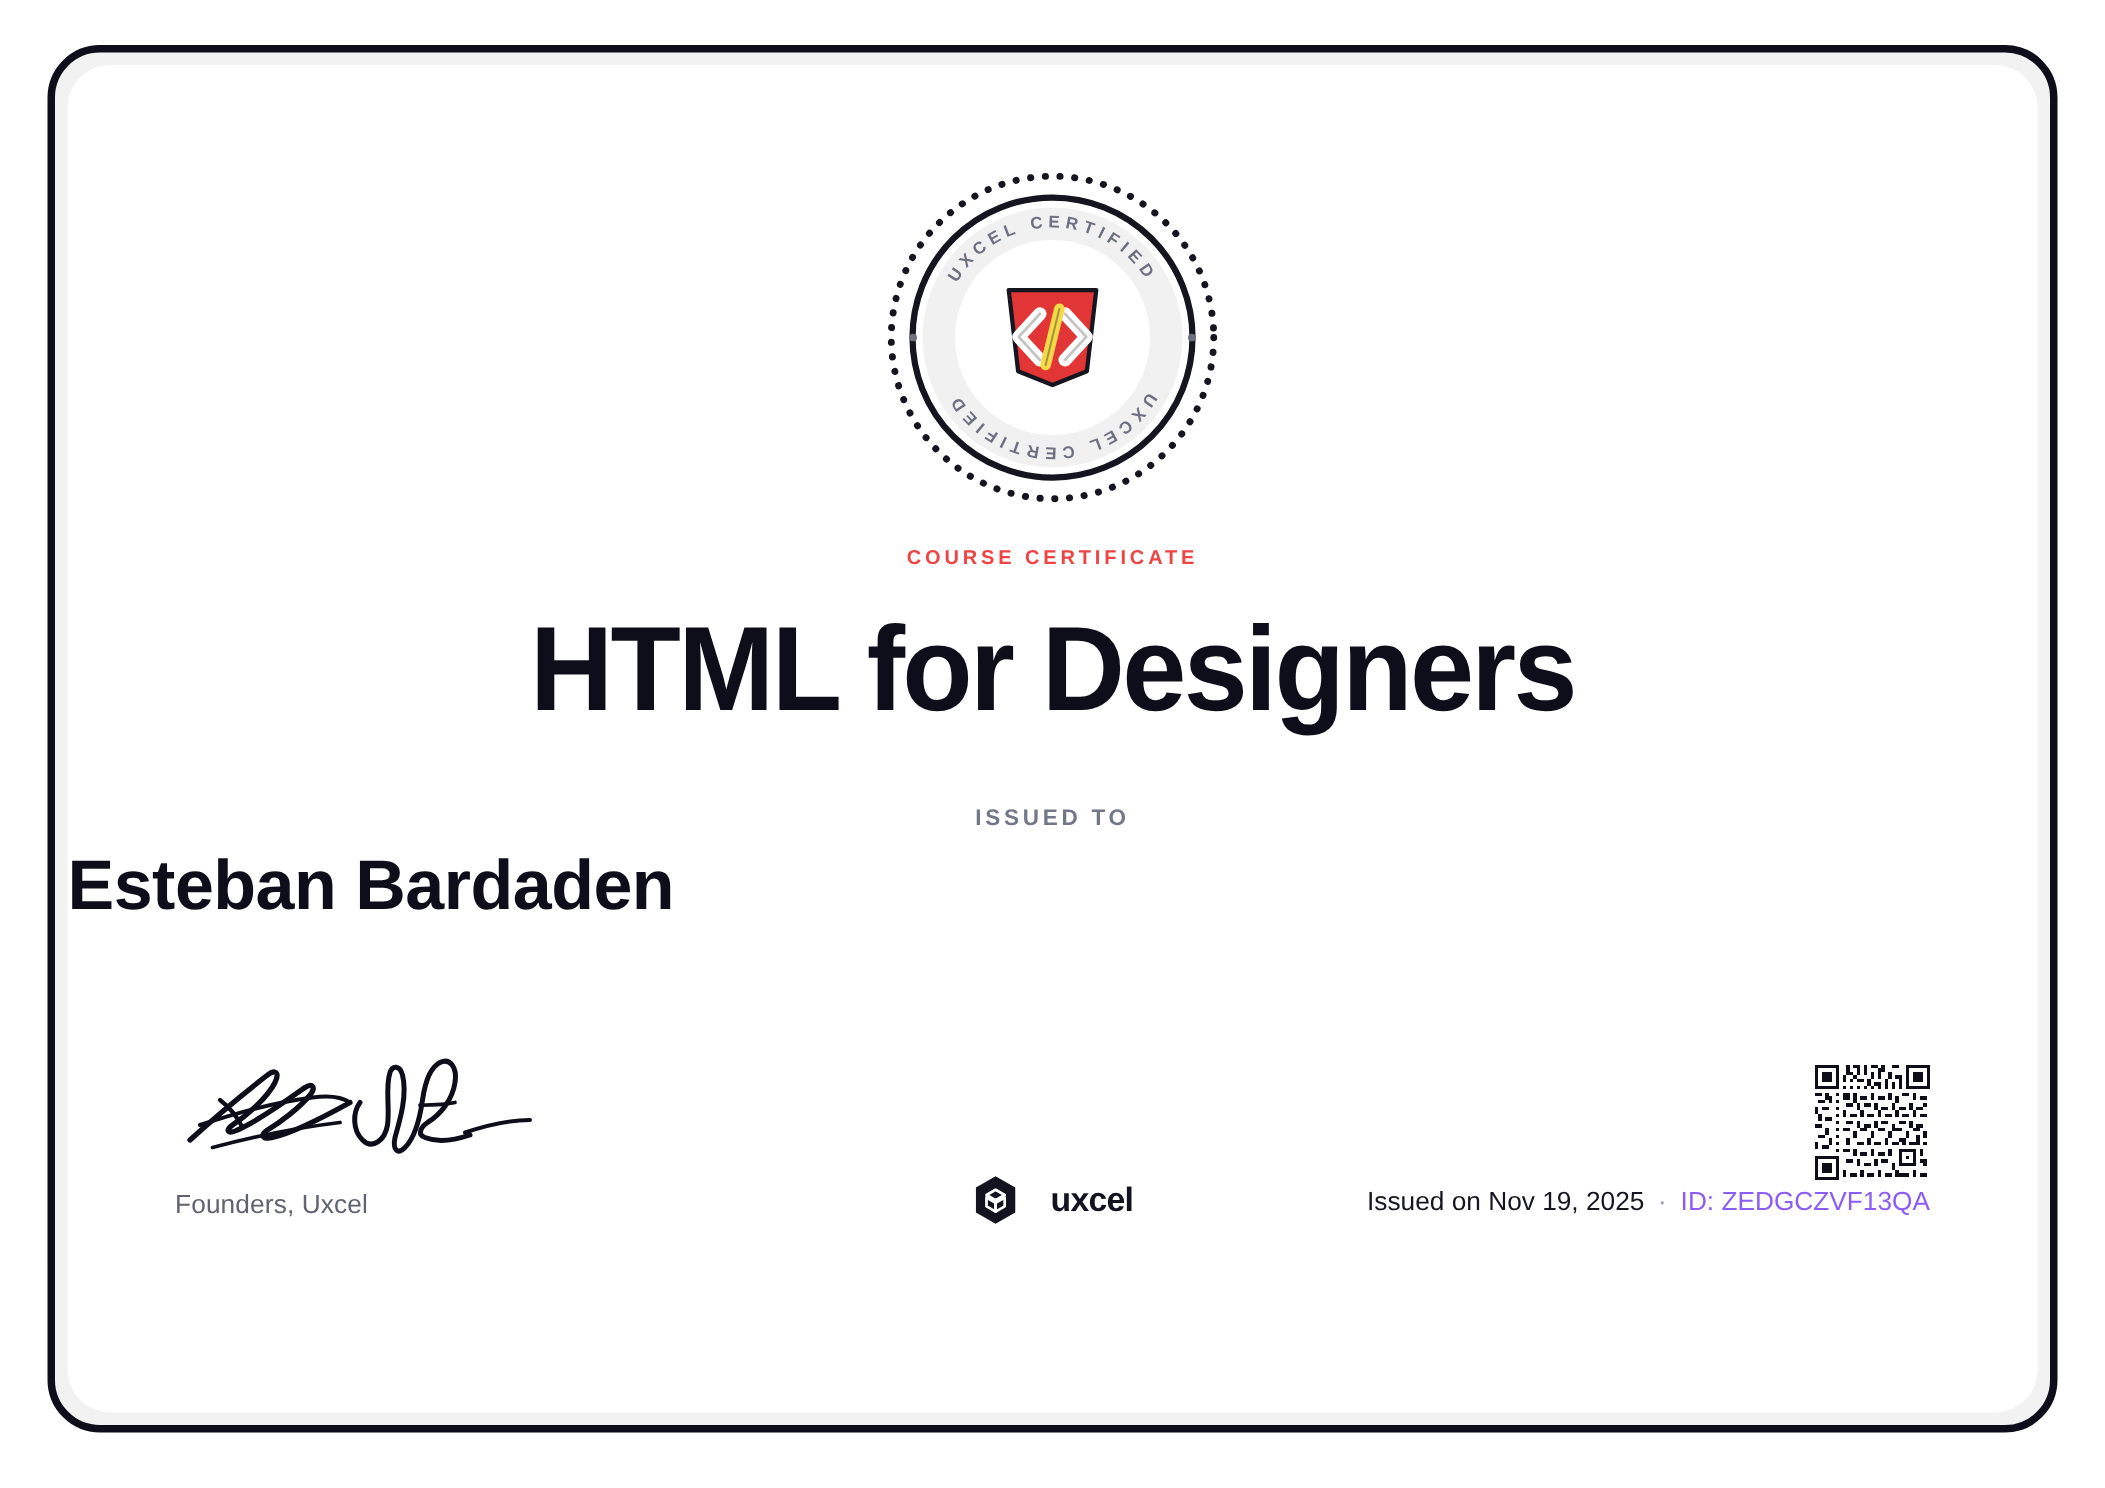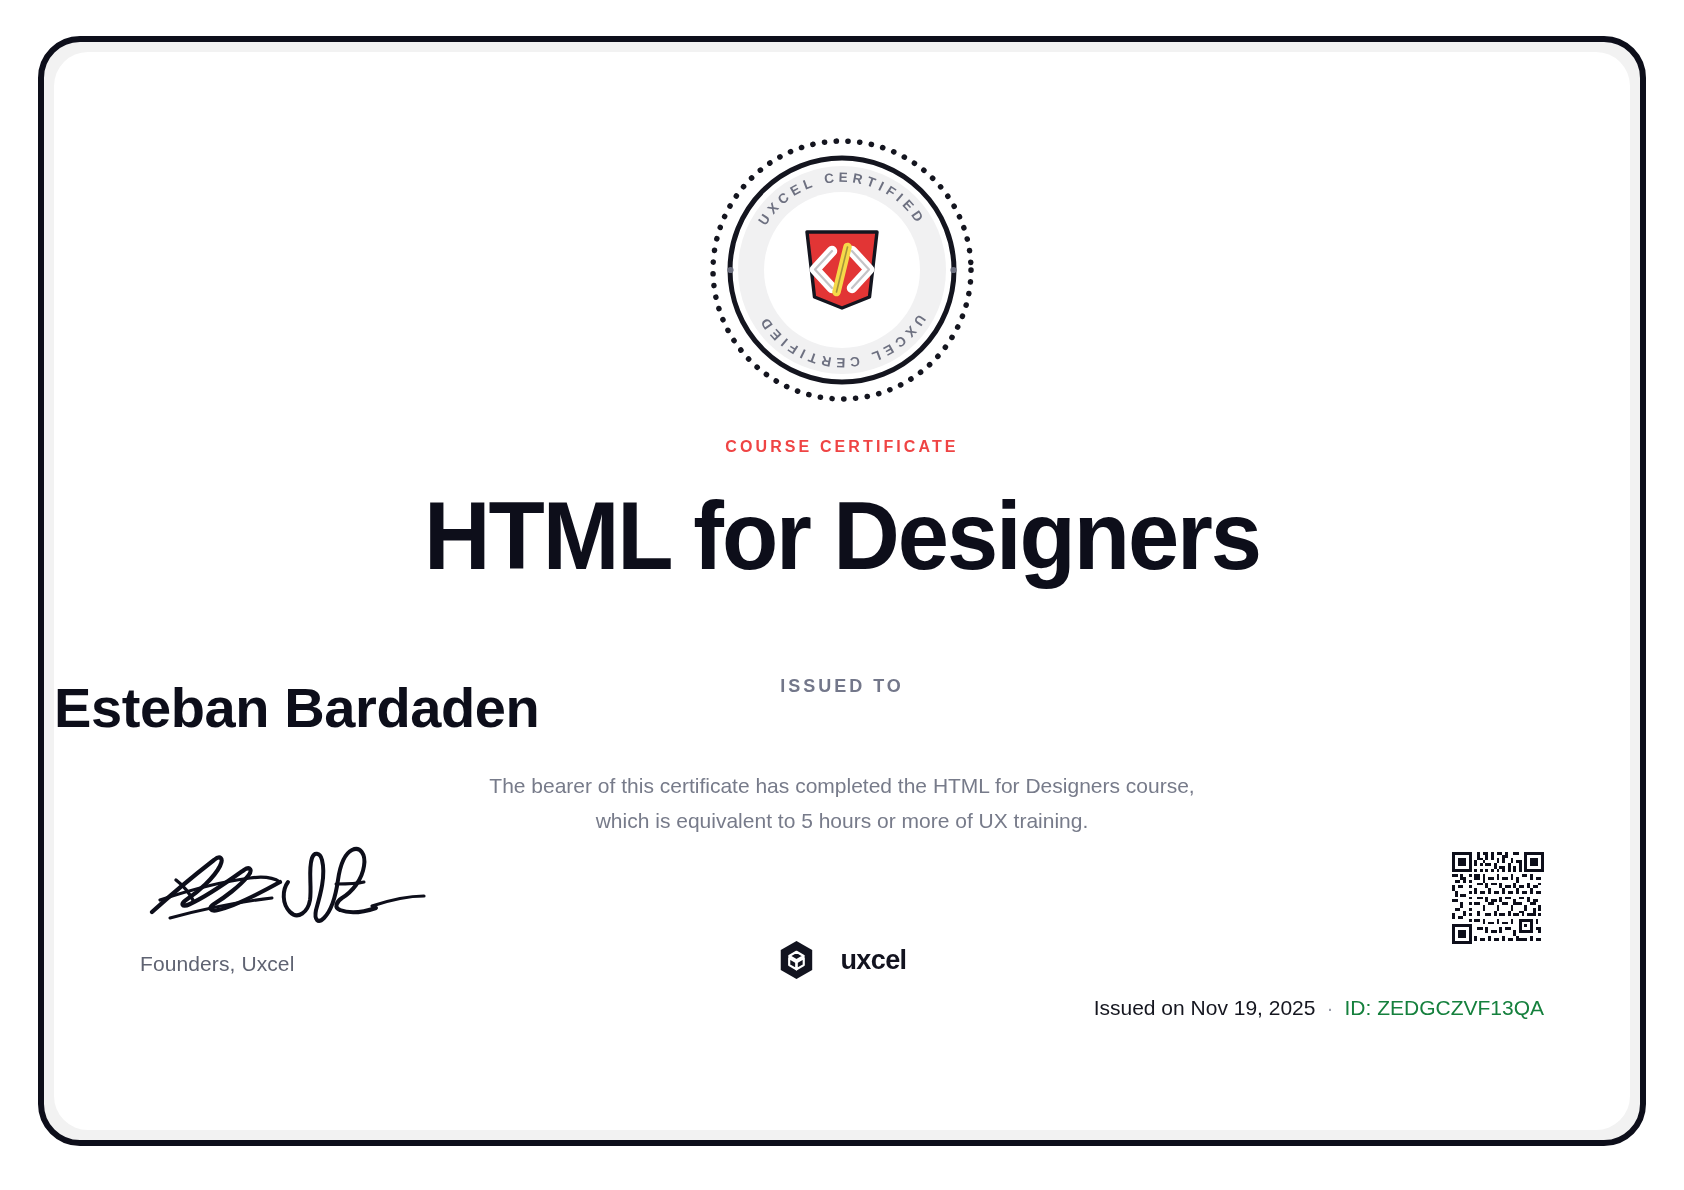--- a/index.html
+++ b/index.html
@@ -57,21 +57,21 @@
   .eyebrow {
     position: absolute;
     left: 0; right: 0;
     text-align: center;
     font-size: 16px;
     font-weight: bold;
     letter-spacing: 3.1px;
     color: #ef4444;
   }
   .eyebrow-course { top: 386px; }
-  .eyebrow-issued { top: 592px; font-size: 18px; letter-spacing: 3px; color: #73778a; margin-top: 32px; }
+  .eyebrow-issued { top: 592px; font-size: 18px; letter-spacing: 3px; color: #73778a; }
 
   .course-title {
     position: absolute;
     left: 0; right: 0;
     top: 428px;
     text-align: center;
     font-size: 96px;
     line-height: 112px;
     font-weight: bold;
     letter-spacing: -2.2px;
@@ -147,21 +147,21 @@
     right: 86px;
     top: 898px;
     font-size: 21px;
     white-space: nowrap;
     display: flex;
     align-items: baseline;
     gap: 9px;
   }
   .issued-on { color: #15161f; }
   .dot-sep { color: #9a9dab; padding: 0 2px; }
-  .cert-id { color: #15803d; margin-top: 46px; }
+  .cert-id { color: #8b5cf6; }
 
   .qr {
     position: absolute;
     right: 86px;
     top: 800px;
     width: 92px;
     height: 92px;
   }
   .qr-svg { display: block; width: 92px; height: 92px; }
 </style>
@@ -213,24 +213,20 @@
       </div>
 
       <div class="eyebrow eyebrow-course">COURSE CERTIFICATE</div>
 
       <h1 class="course-title">HTML for Designers</h1>
 
       <div class="eyebrow eyebrow-issued">ISSUED TO</div>
 
       <div class="recipient">Esteban Bardaden</div>
 
-      <div class="description">
-        <span class="line">The bearer of this certificate has completed the HTML for Designers course,</span>
-        <span class="line">which is equivalent to 5 hours or more of UX training.</span>
-      </div>
 
       <div class="signatures">
         <svg class="sig-svg" viewBox="0 0 300 92">
           <g fill="none" stroke="#0d0e1a" stroke-linecap="round" stroke-linejoin="round">
 
             <path d="M12,72 C34,52 56,34 74,20 C80,15 84,18 80,26 C74,38 58,52 46,60
                      C40,64 42,68 50,64 C68,56 90,40 104,30 C110,26 113,30 108,36
                      C100,46 84,58 74,64 C68,68 70,72 78,70 C96,66 122,52 140,42" stroke-width="4.2"></path>
             <path d="M20,60 C44,52 78,42 110,38 C124,36 134,38 140,42" stroke-width="3.2"></path>
             <path d="M30,78 C60,70 98,62 132,58" stroke-width="3"></path>

